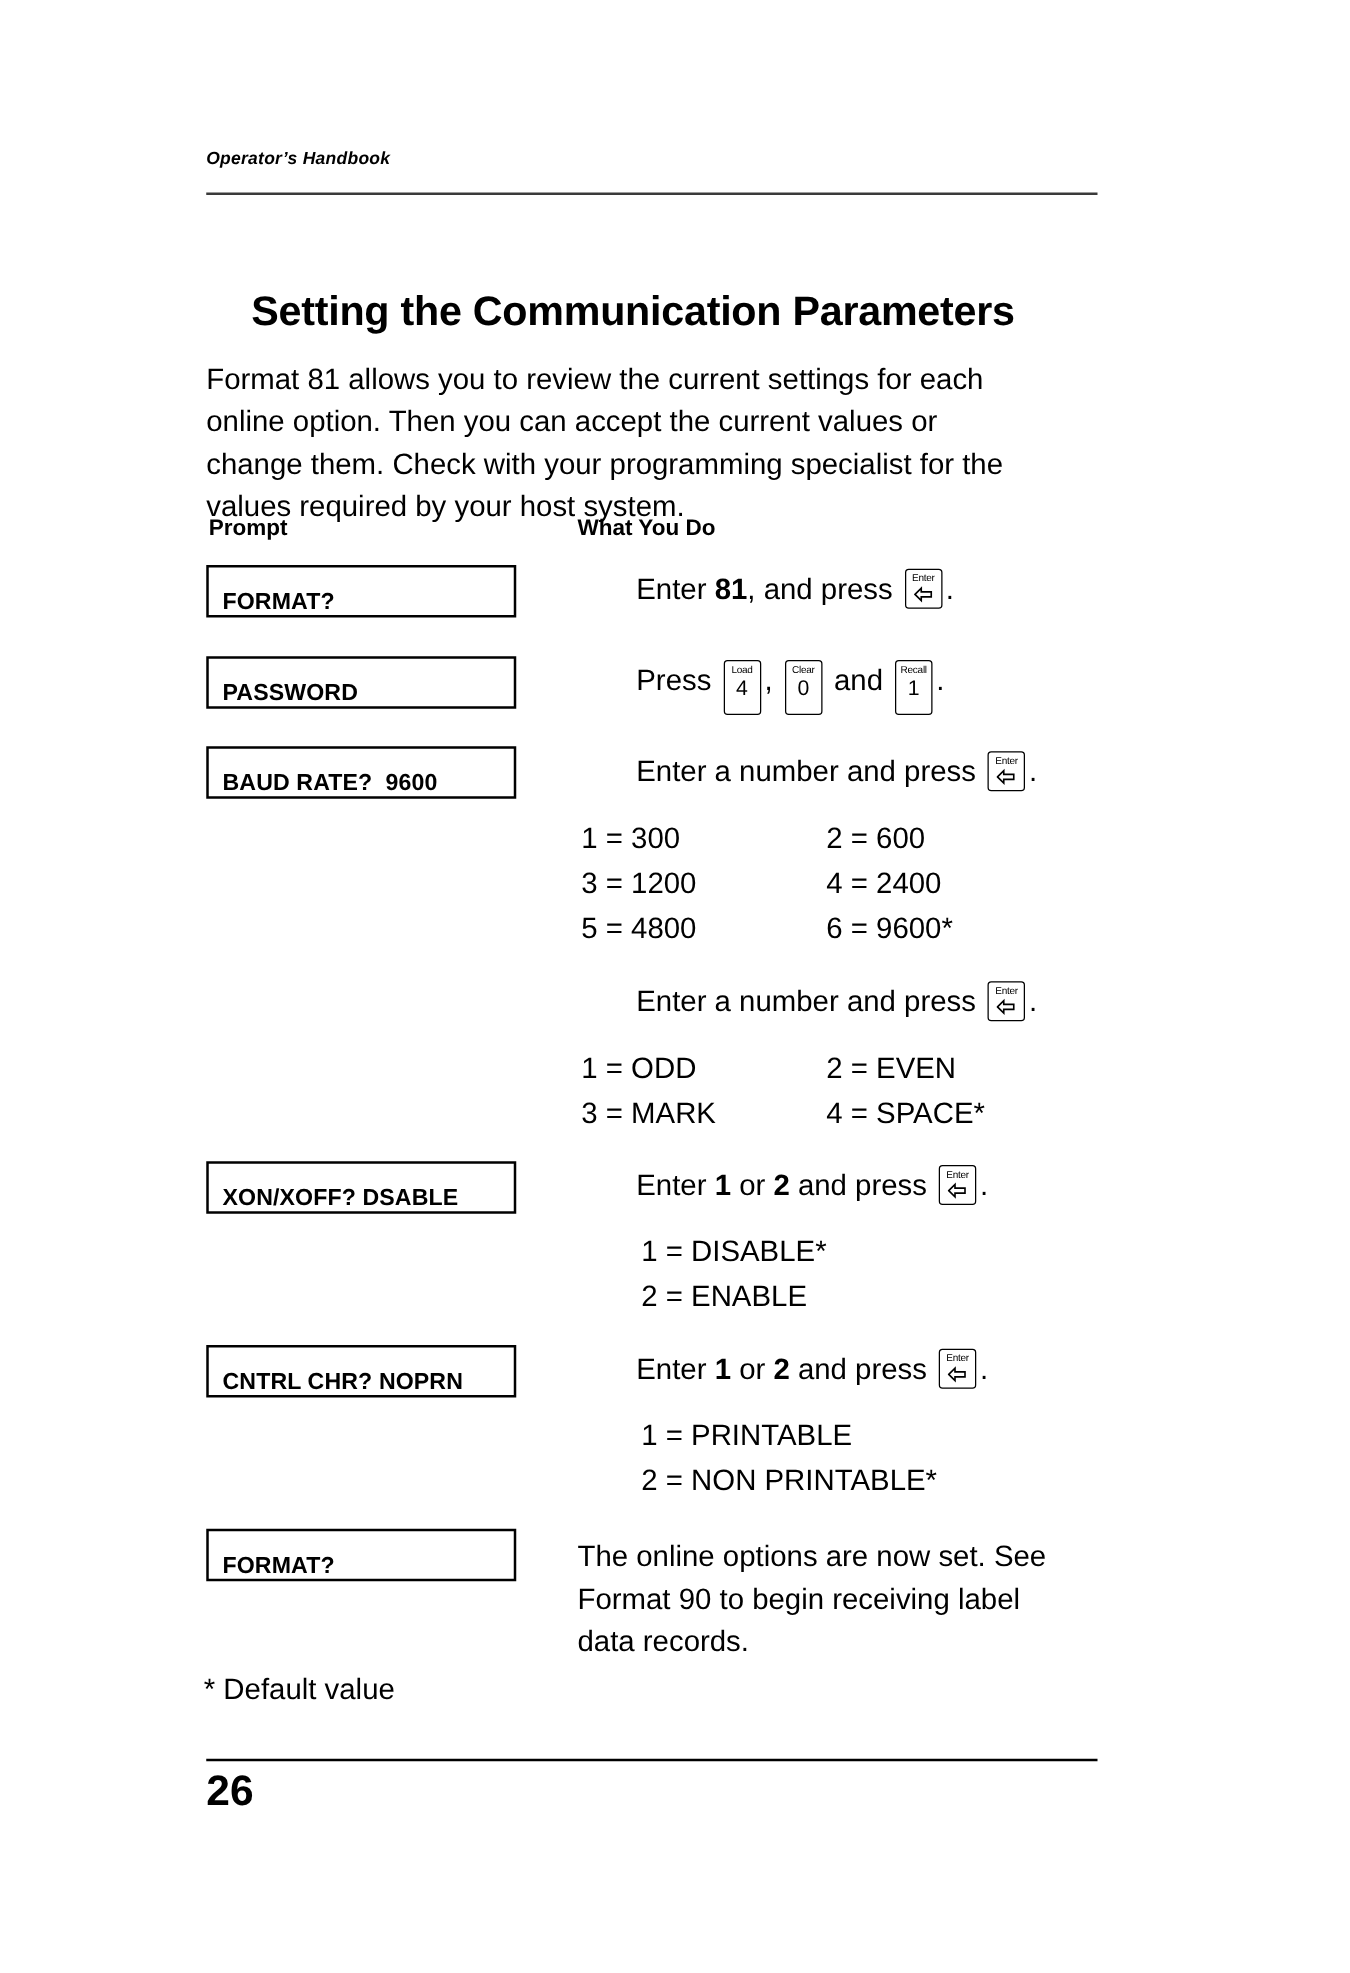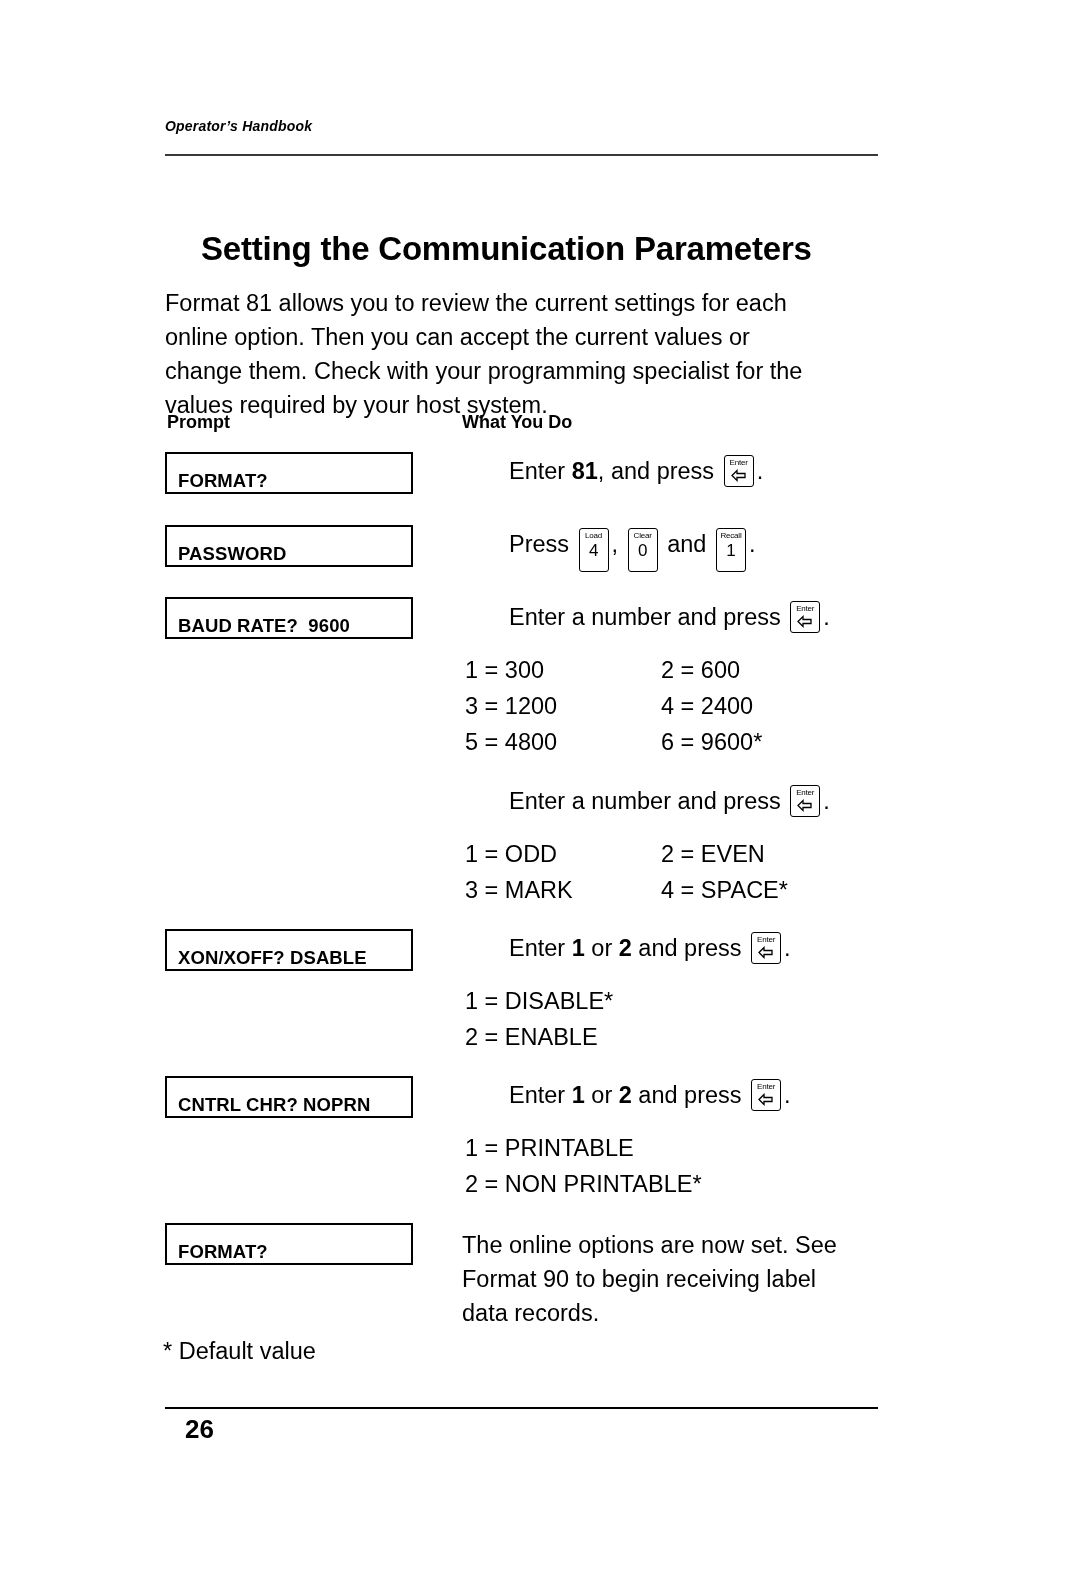--- a/index.html
+++ b/index.html
@@ -126,21 +126,21 @@
   .opts .row { display: block; height: 36px; }
   .opts .c1 {
     display: inline-block;
     width: 196px;
     white-space: pre;
   }
   .opts .c2 {
     display: inline-block;
     white-space: pre;
   }
-  .opts.single .c1 { width: auto; }
+  .opts.single .c1 { width: auto; margin-left: 48px; }
 
   
   .key {
     display: inline-block;
     box-sizing: border-box;
     border: 1.6px solid #000000;
     border-radius: 3px;
     background: #ffffff;
     vertical-align: middle;
     position: relative;
@@ -192,23 +192,22 @@
     left: 0;
     top: 1407px;
     width: 713px;
     height: 0;
     border-top: 2.5px solid #000000;
   }
   .page-number {
     position: absolute;
     left: 0;
     top: 1414px;
-    font-size: 26px;
-    font-weight: bold;
-    margin-left: 20px;
+    font-size: 34px;
+    font-weight: bold;
   }
 </style>
 </head>
 <body>
 
 <div class="page">
 
   <div class="running-header">Operator’s Handbook</div>
   <div class="header-rule"></div>
 

